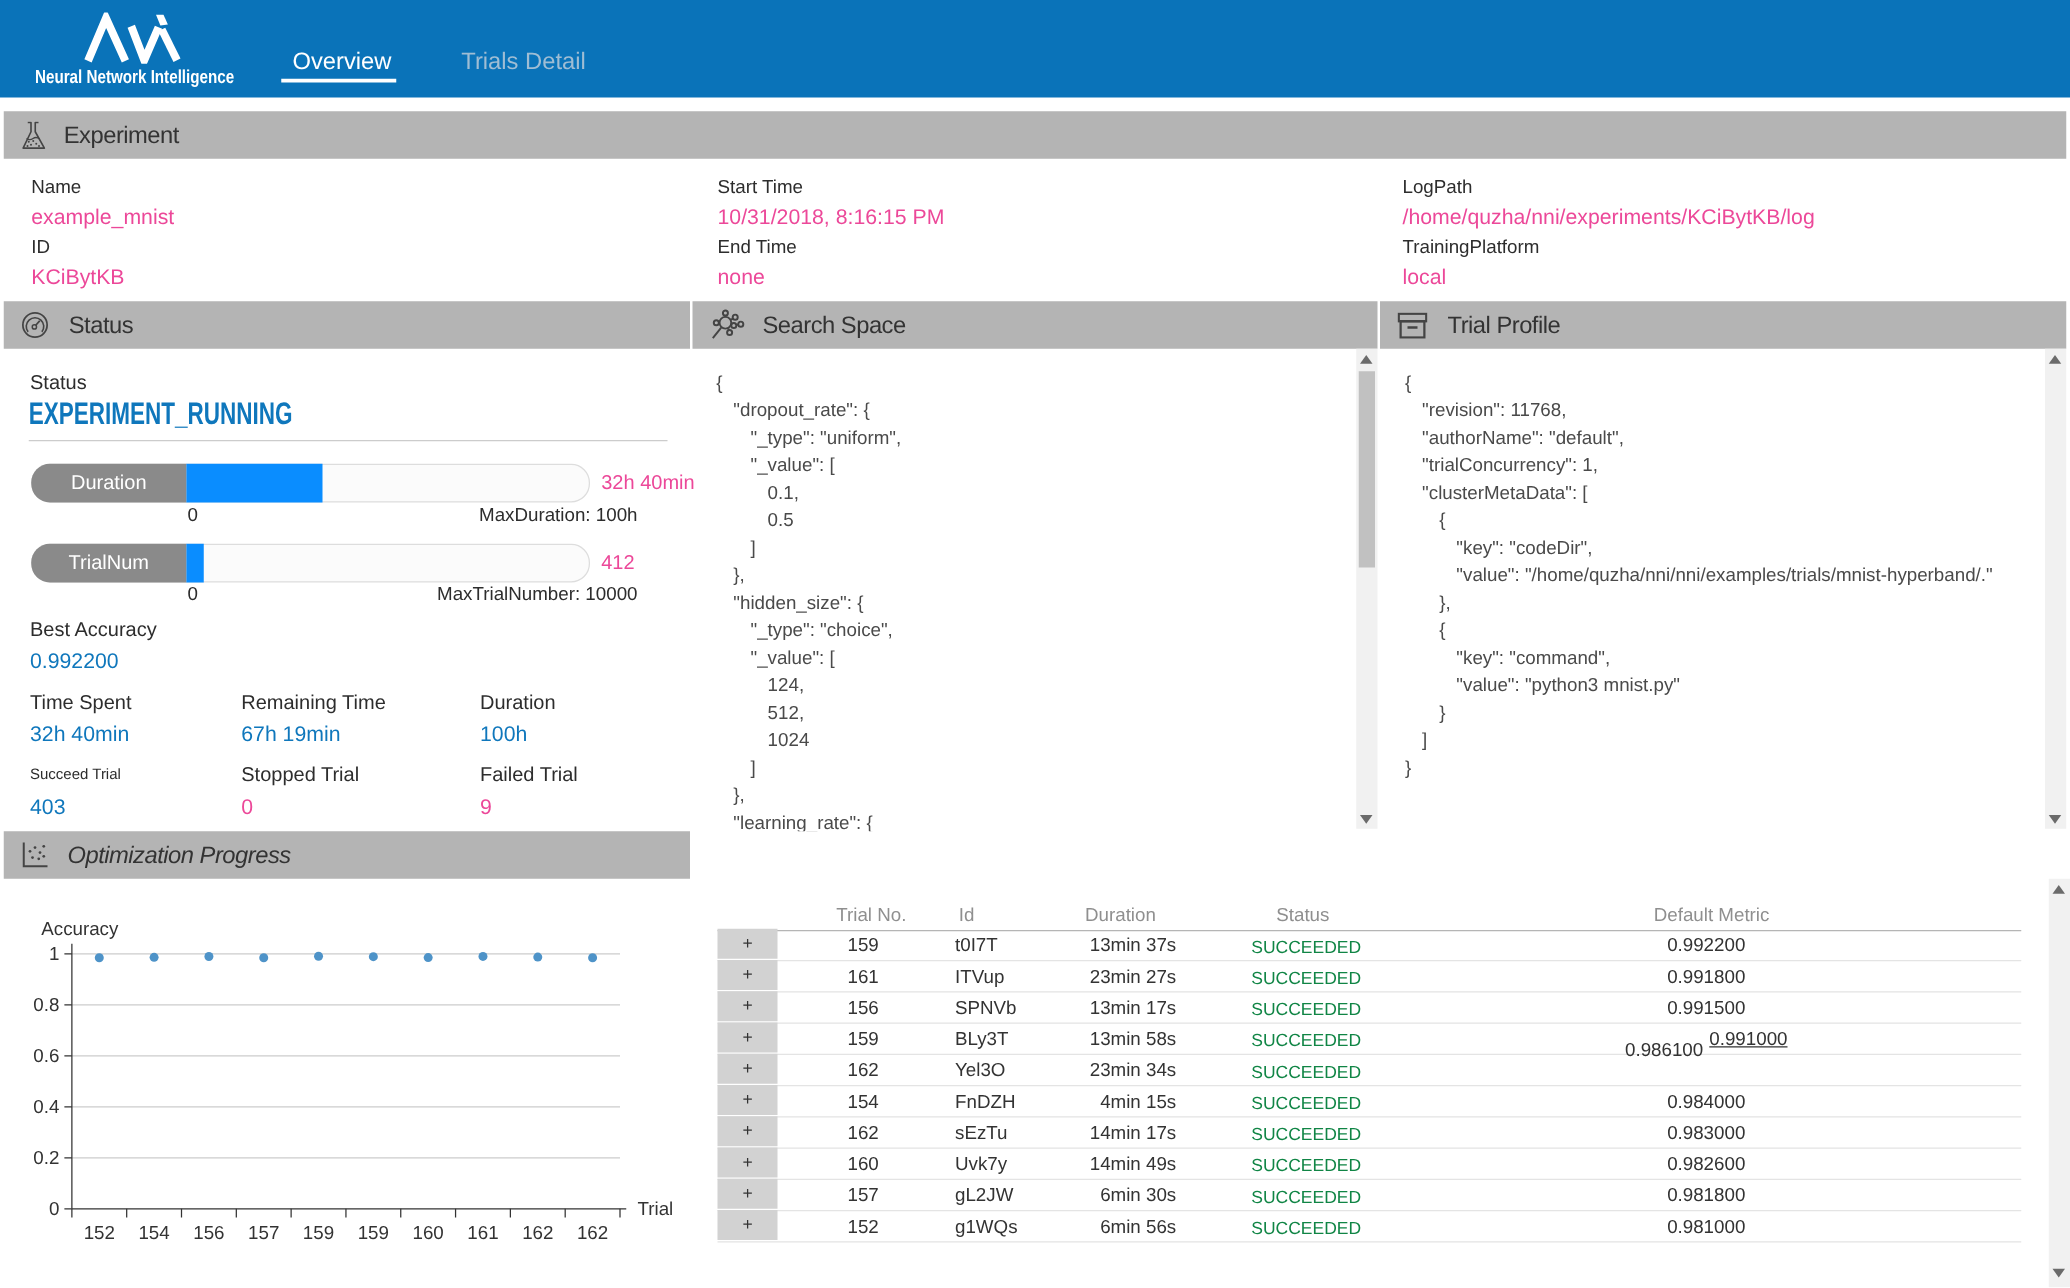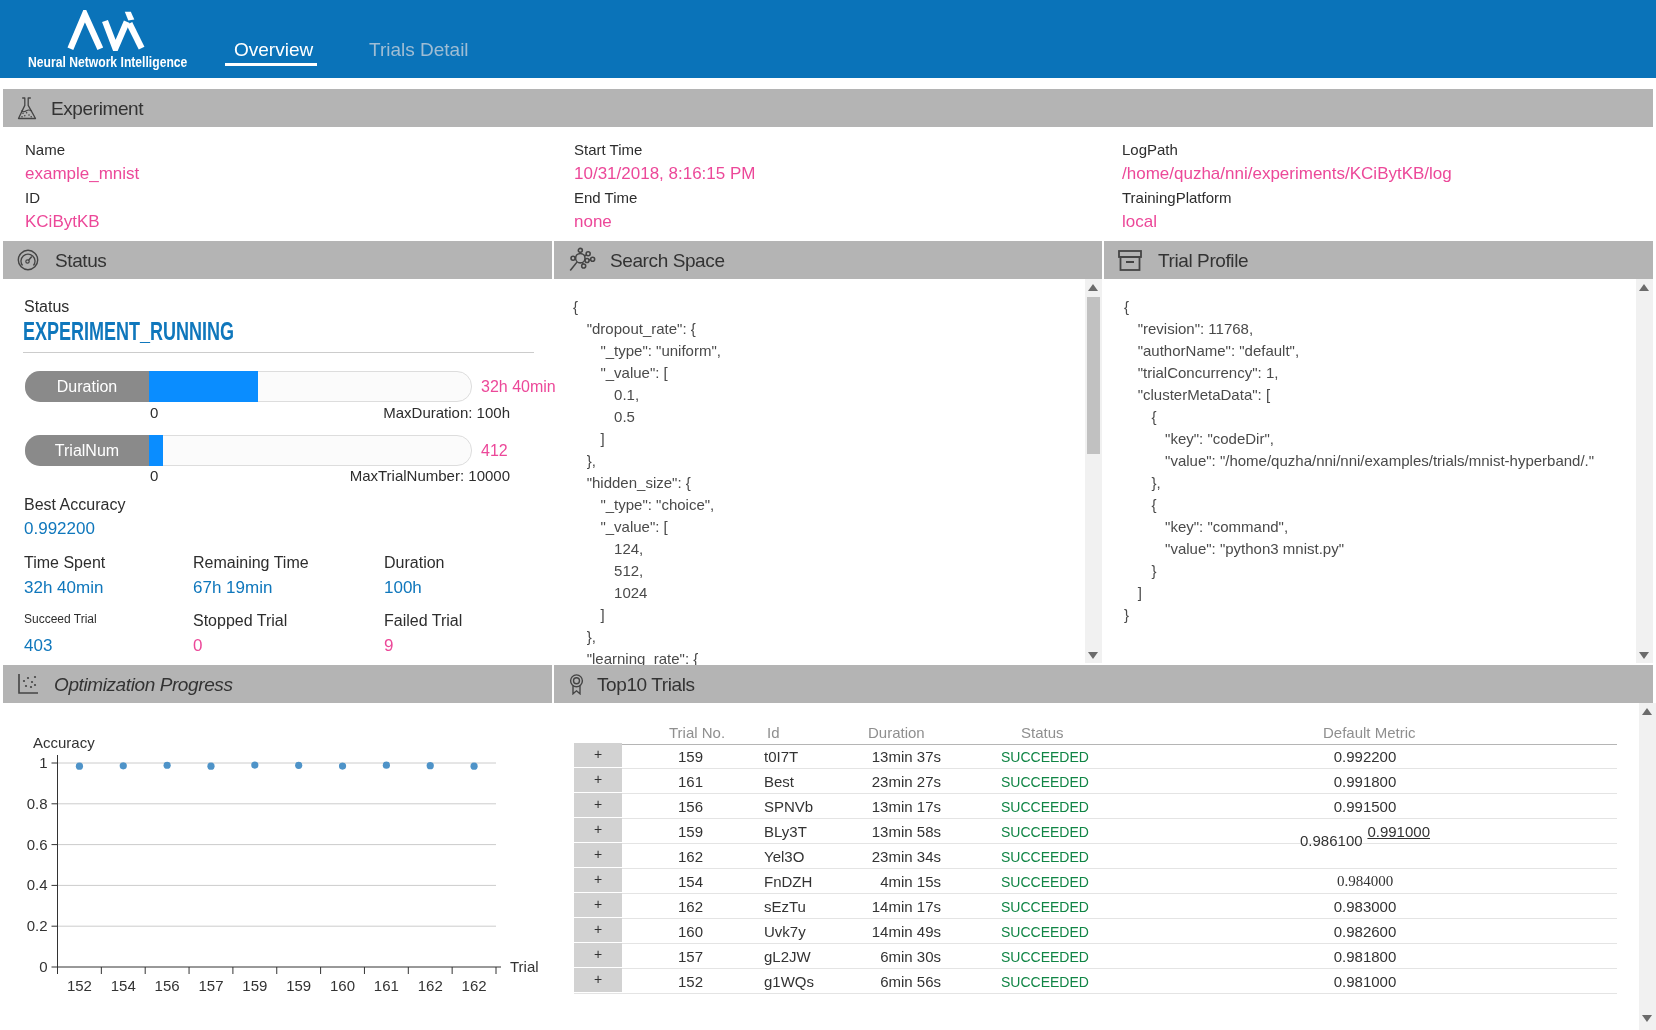--- a/index.html
+++ b/index.html
@@ -281,46 +281,36 @@
       <text x="386.375" y="289" font-size="15" fill="#333" text-anchor="middle">161</text>
       <circle cx="386.375" cy="63.14200000000005" r="3.6" fill="#4e93c8"></circle>
       <text x="430.225" y="289" font-size="15" fill="#333" text-anchor="middle">162</text>
       <circle cx="430.225" cy="63.652000000000044" r="3.6" fill="#4e93c8"></circle>
       <text x="474.075" y="289" font-size="15" fill="#333" text-anchor="middle">162</text>
       <circle cx="474.075" cy="64.16200000000003" r="3.6" fill="#4e93c8"></circle>
       <text x="33" y="46" font-size="15" fill="#333">Accuracy</text>
       <text x="510" y="270" font-size="15" fill="#333">Trial</text>
     </svg>
 
-  <div class="secbar" style="left:554px;top:665px;width:1099px;">
-    <svg style="top:9px;left:15px;" width="15" height="21" viewBox="0 0 15 21">
-      <g stroke="#444" stroke-width="1.4" fill="none">
-        <circle cx="7.5" cy="6.8" r="5.9"></circle>
-        <circle cx="7.5" cy="6.8" r="3"></circle>
-        <path d="M4 11.8 V19.8 L7.5 16.8 L11 19.8 V11.8"></path>
-      </g>
-    </svg>
-    <div class="ttl" style="left:43px;">Top10 Trials</div>
-  </div>
   <div class="th" style="left:669px;top:724px;">Trial No.</div>
     <div class="th" style="left:767px;top:724px;">Id</div>
     <div class="th" style="left:868px;top:724px;">Duration</div>
     <div class="th" style="left:1021px;top:724px;">Status</div>
     <div class="th" style="left:1323px;top:724px;">Default Metric</div>
     <div class="rowline" style="top:744px;background:#b5b5b5;"></div>
     <div class="pluscell" style="top:743px;">+</div>
     <div class="td" style="left:630px;top:748px;width:73px;text-align:right;">159</div>
     <div class="td" style="left:764px;top:748px;">t0I7T</div>
     <div class="td" style="left:830px;top:748px;width:111px;text-align:right;">13min 37s</div>
     <div class="succ" style="left:1001px;top:749px;">SUCCEEDED</div>
     <div class="td" style="left:1300px;top:748px;width:130px;text-align:center;">0.992200</div>
     <div class="rowline" style="top:768px;"></div>
     <div class="pluscell" style="top:768px;">+</div>
     <div class="td" style="left:630px;top:773px;width:73px;text-align:right;">161</div>
-    <div class="td" style="left:764px;top:773px;">Best</div>
+    <div class="td" style="left:764px;top:773px;">ITVup</div>
     <div class="td" style="left:830px;top:773px;width:111px;text-align:right;">23min 27s</div>
     <div class="succ" style="left:1001px;top:774px;">SUCCEEDED</div>
     <div class="td" style="left:1300px;top:773px;width:130px;text-align:center;">0.991800</div>
     <div class="rowline" style="top:793px;"></div>
     <div class="pluscell" style="top:793px;">+</div>
     <div class="td" style="left:630px;top:798px;width:73px;text-align:right;">156</div>
     <div class="td" style="left:764px;top:798px;">SPNVb</div>
     <div class="td" style="left:830px;top:798px;width:111px;text-align:right;">13min 17s</div>
     <div class="succ" style="left:1001px;top:799px;">SUCCEEDED</div>
     <div class="td" style="left:1300px;top:798px;width:130px;text-align:center;">0.991500</div>
@@ -337,21 +327,21 @@
     <div class="td" style="left:764px;top:848px;">Yel3O</div>
     <div class="td" style="left:830px;top:848px;width:111px;text-align:right;">23min 34s</div>
     <div class="succ" style="left:1001px;top:849px;">SUCCEEDED</div>
     <div class="td" style="left:1300px;top:832px;width:130px;text-align:left;">0.986100</div>
     <div class="rowline" style="top:868px;"></div>
     <div class="pluscell" style="top:868px;">+</div>
     <div class="td" style="left:630px;top:873px;width:73px;text-align:right;">154</div>
     <div class="td" style="left:764px;top:873px;">FnDZH</div>
     <div class="td" style="left:830px;top:873px;width:111px;text-align:right;">4min 15s</div>
     <div class="succ" style="left:1001px;top:874px;">SUCCEEDED</div>
-    <div class="td" style="left:1300px;top:873px;width:130px;text-align:center;font-family:Liberation Serif, serif;">0.984000</div>
+    <div class="td" style="left:1300px;top:873px;width:130px;text-align:center;">0.984000</div>
     <div class="rowline" style="top:893px;"></div>
     <div class="pluscell" style="top:893px;">+</div>
     <div class="td" style="left:630px;top:898px;width:73px;text-align:right;">162</div>
     <div class="td" style="left:764px;top:898px;">sEzTu</div>
     <div class="td" style="left:830px;top:898px;width:111px;text-align:right;">14min 17s</div>
     <div class="succ" style="left:1001px;top:899px;">SUCCEEDED</div>
     <div class="td" style="left:1300px;top:898px;width:130px;text-align:center;">0.983000</div>
     <div class="rowline" style="top:918px;"></div>
     <div class="pluscell" style="top:918px;">+</div>
     <div class="td" style="left:630px;top:923px;width:73px;text-align:right;">160</div>

